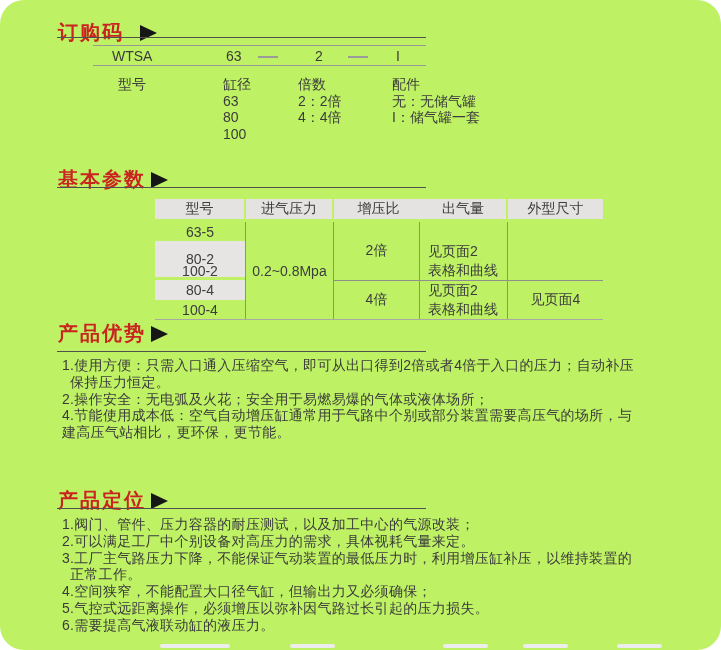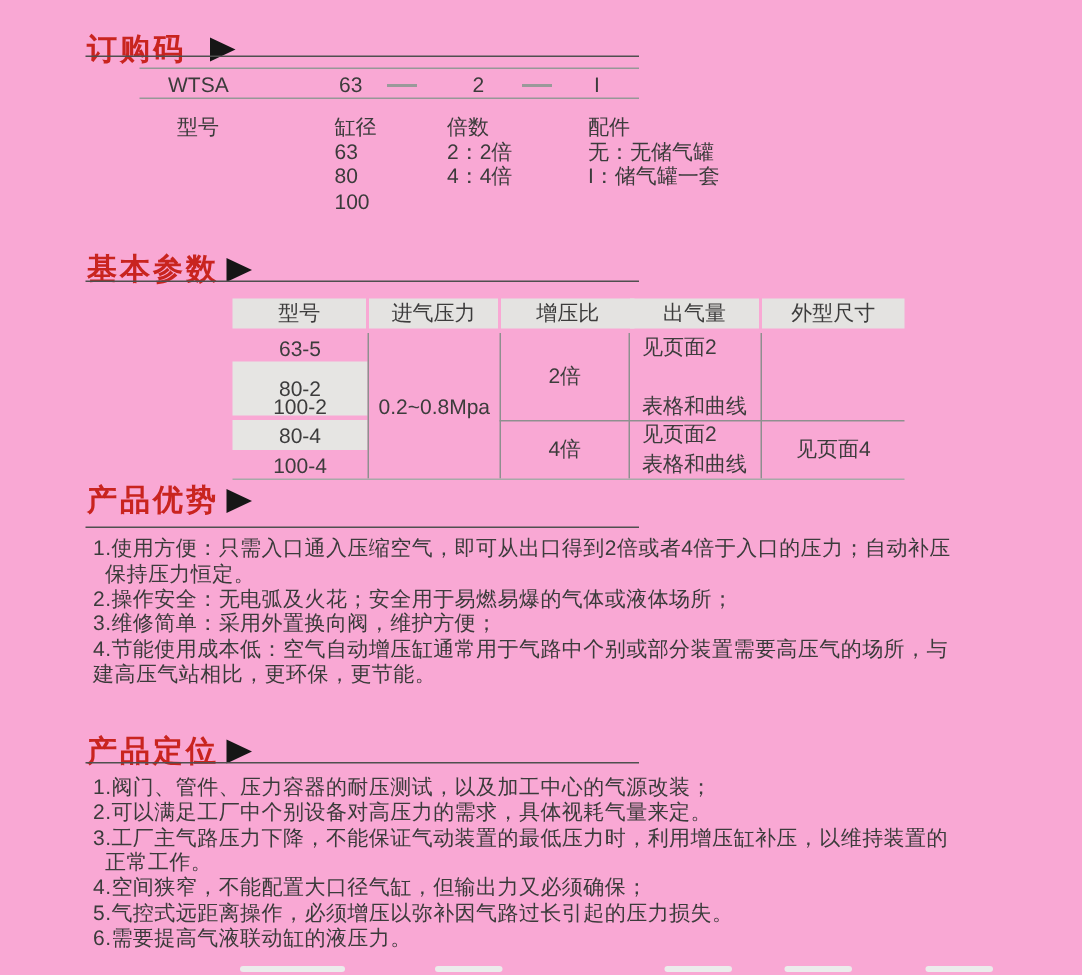--- a/index.html
+++ b/index.html
@@ -1,17 +1,17 @@
 <!DOCTYPE html>
 <html><head>
 <meta charset="utf-8">
 <style>
   html,body{margin:0;padding:0;background:#fff;}
-  .page{position:relative;width:721px;height:650px;background:#f9a8d4;overflow:hidden;
-        font-family:"Liberation Sans","DejaVu Sans",sans-serif;color:#3b3b3b;}
+  .page{position:relative;width:721px;height:650px;background:#bef264;overflow:hidden;
+        font-family:"Liberation Sans","DejaVu Sans",sans-serif;color:#3b3b3b;border-radius:24px;}
   .sec-title{position:absolute;left:58px;display:flex;align-items:center;}
   .sec-title .red{font-size:20px;font-weight:bold;color:#c9241f;letter-spacing:2px;white-space:nowrap;}
   .tri{width:0;height:0;border-top:8px solid transparent;border-bottom:8px solid transparent;
        border-left:17px solid #161616;display:inline-block;}
   .gap-wide{margin-left:16px;}
   .gap-narrow{margin-left:5px;}
   .hline{position:absolute;height:1px;}
   .hline.dark{background:#4f4f4f;left:57px;width:369px;}
   .hline.mid{background:#979797;}
   .codetxt{position:absolute;font-size:14px;color:#3b3b3b;white-space:nowrap;}
@@ -19,21 +19,21 @@
   .legend-col{position:absolute;top:76px;font-size:14px;line-height:16.5px;white-space:nowrap;color:#3b3b3b;}
   .legend-col div{white-space:nowrap;}
   
   .tbl{position:absolute;left:155px;top:199px;width:448px;height:121px;font-size:14px;}
   .hcell{position:absolute;top:0;height:20px;background:#e4e3e1;display:flex;align-items:center;
          justify-content:center;color:#3c3c3c;}
   .mcell{position:absolute;left:0;width:90px;display:flex;align-items:center;justify-content:center;color:#3c3c3c;}
   .mcell.gray{background:#e6e5e3;}
   .vline{position:absolute;width:1px;background:#8f8f8f;top:23px;height:97px;}
   .bigcell{position:absolute;display:flex;align-items:center;justify-content:center;color:#3c3c3c;}
-  .outcell{position:absolute;display:flex;flex-direction:column;justify-content:space-between;
+  .outcell{position:absolute;display:flex;flex-direction:column;justify-content:flex-end;
            color:#3c3c3c;line-height:19px;padding-left:8px;box-sizing:border-box;}
   
   .list{position:absolute;left:62px;font-size:14px;line-height:16.8px;letter-spacing:0.3px;
         color:#3b3b3b;white-space:nowrap;}
   .list .ind{padding-left:8px;}
   .smudge{position:absolute;height:4px;background:#ececec;border-radius:2px;}
 </style>
 </head>
 <body>
 
@@ -118,21 +118,20 @@
   <div class="sec-title" style="top:320px">
     <span class="red">产品优势</span>
     <span class="tri gap-narrow"></span>
   </div>
   <div class="hline dark" style="top:351px"></div>
 
   <div class="list" style="top:357px">
     <div>1.使用方便：只需入口通入压缩空气，即可从出口得到2倍或者4倍于入口的压力；自动补压</div>
     <div class="ind">保持压力恒定。</div>
     <div>2.操作安全：无电弧及火花；安全用于易燃易爆的气体或液体场所；</div>
-    <div>3.维修简单：采用外置换向阀，维护方便；</div>
     <div>4.节能使用成本低：空气自动增压缸通常用于气路中个别或部分装置需要高压气的场所，与</div>
     <div>建高压气站相比，更环保，更节能。</div>
   </div>
 
   <div class="sec-title" style="top:487px">
     <span class="red">产品定位</span>
     <span class="tri gap-narrow"></span>
   </div>
   <div class="hline dark" style="top:508px"></div>
 

